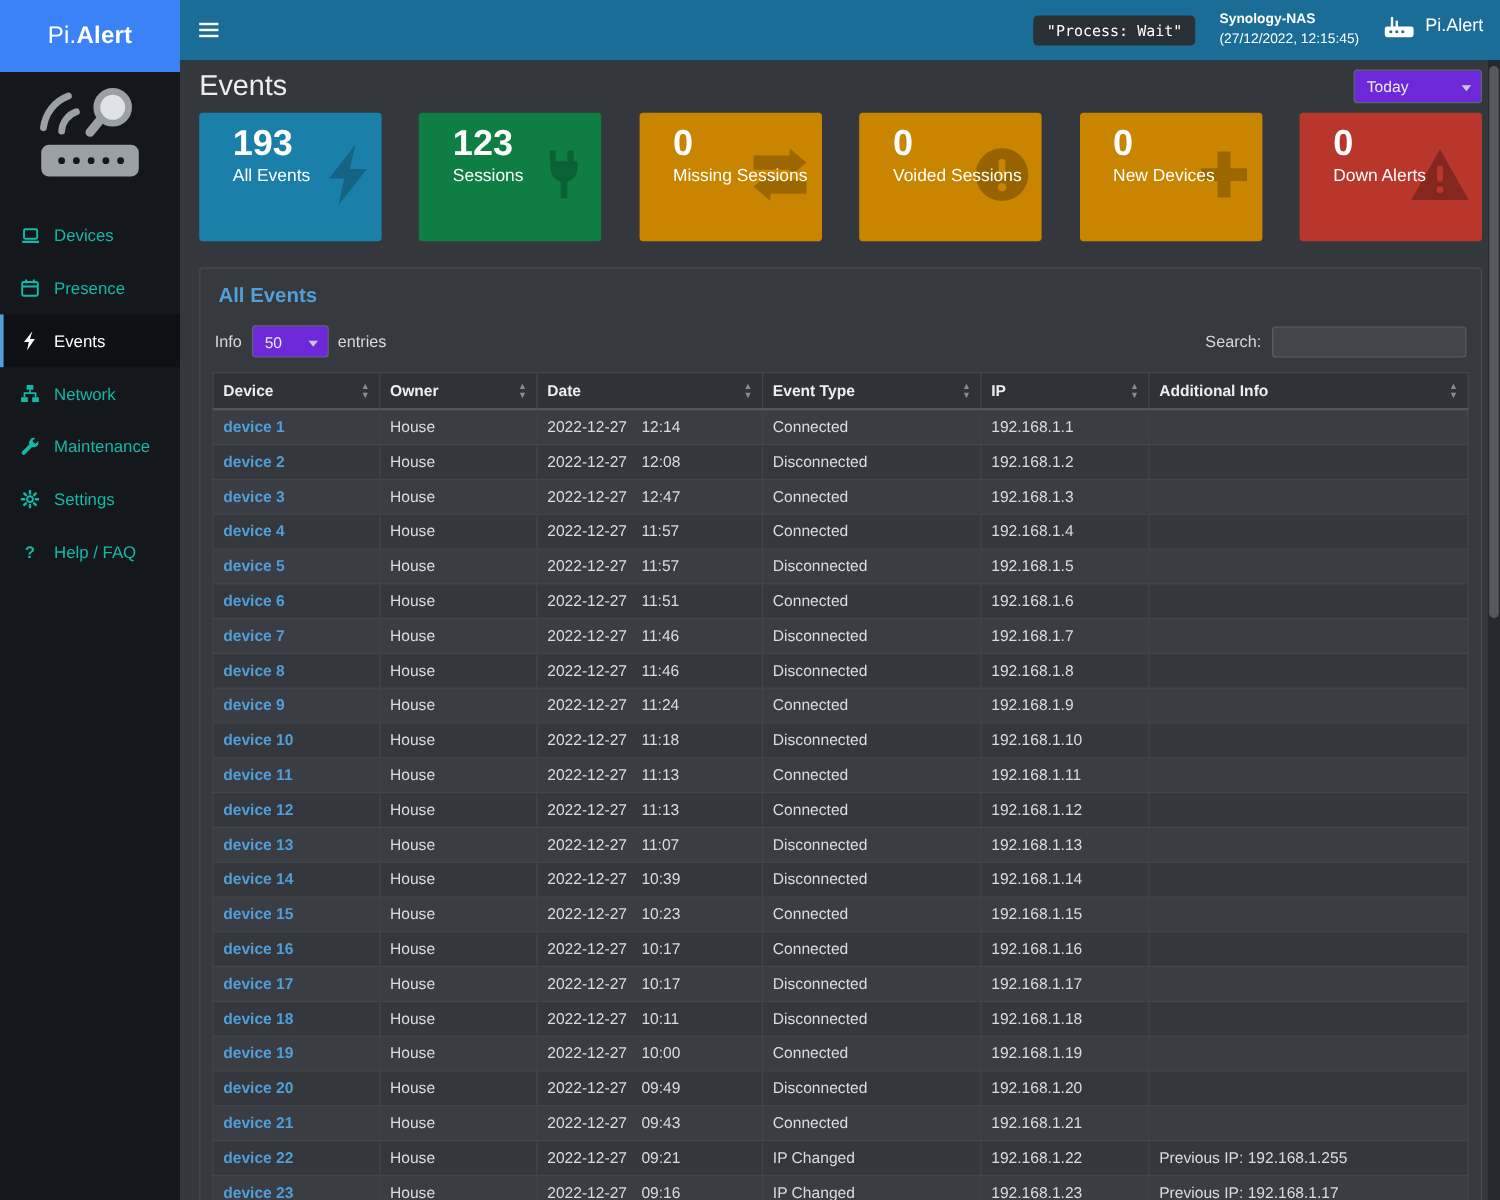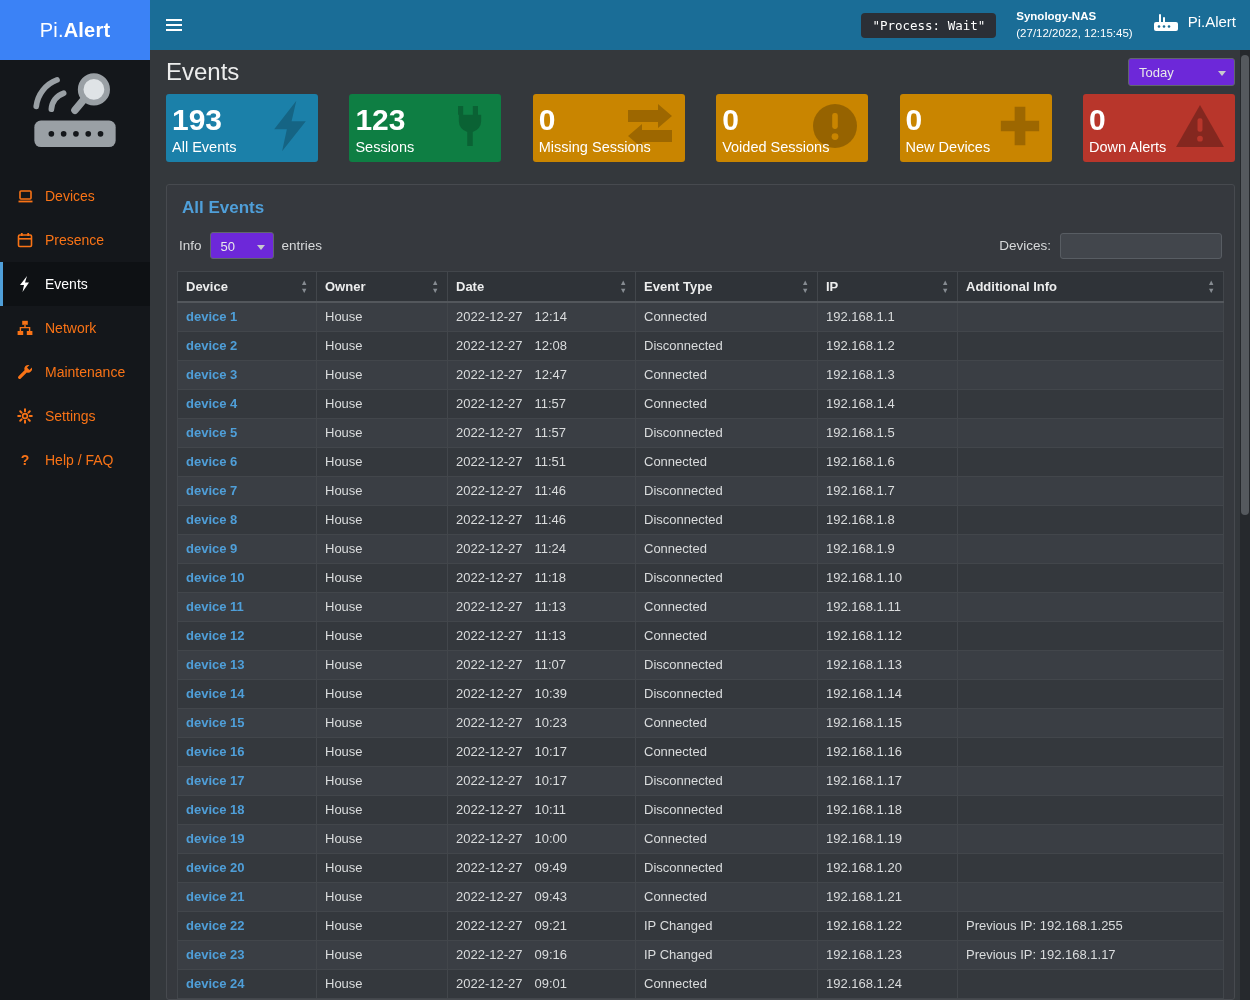--- a/index.html
+++ b/index.html
@@ -19,21 +19,21 @@
   .process-badge { background:#2b2f36; border-radius:4px; padding:5px 11px;
                    font-family:"DejaVu Sans Mono", monospace; font-size:12.5px; color:#fff; }
   .host-info { font-size:11.5px; line-height:1.5; color:#fff; }
   .host-info .host-name { font-weight:700; }
   .right-brand { display:flex; align-items:flex-start; gap:9px; font-size:15px; color:#fff; cursor:pointer; }
 
   
   .sidebar { position:fixed; top:50px; left:0; width:150px; height:950px; background:#14171b; z-index:20; }
   .logo-wrap { padding:16px 0 12px; display:flex; justify-content:center; }
   .nav-item { display:flex; align-items:center; gap:11px; height:44px; padding:0 10px 0 13px;
-              color:#f97316; font-size:14px; cursor:pointer; border-left:3px solid transparent; }
+              color:#14b8a6; font-size:14px; cursor:pointer; border-left:3px solid transparent; }
   .nav-item.active { background:#0e1114; border-left-color:#4f9fd9; color:#fff; }
   .nav-icon { width:18px; display:flex; justify-content:center; align-items:center; flex:0 0 18px; }
   .help-glyph { font-weight:700; font-size:14px; }
 
   
   .main { position:absolute; top:50px; left:150px; width:1100px; height:950px; padding:8px 15px 0 16px; }
   .page-header { display:flex; justify-content:space-between; align-items:center; margin-bottom:8px; }
   .page-title { font-size:24px; font-weight:400; color:#eceded; }
 
   .select { position:relative; background:#6d28d9; border:1px solid #61666c; border-radius:3px; height:28px; }
@@ -41,21 +41,21 @@
                    color:#e8e9ea; font-size:13px; padding:0 22px 0 10px; height:26px; width:100%;
                    outline:none; font-family:inherit; }
   .select .chev { position:absolute; right:8px; top:12px; width:0; height:0; pointer-events:none;
                   border-left:4px solid transparent; border-right:4px solid transparent;
                   border-top:5px solid #c7cacd; }
   .period-select { width:107px; }
   .entries-select { width:64px; height:27px; display:inline-block; vertical-align:middle; }
 
   
   .cards { display:flex; justify-content:space-between; margin:6px 0 22px; }
-  .card { position:relative; width:152px; height:68px; border-radius:3px; padding:9px 6px;
+  .card { position:relative; width:152px; height:107px; border-radius:3px; padding:9px 28px;
           color:#fff; overflow:hidden; cursor:pointer; }
   .card-value { position:relative; z-index:1; font-size:30px; font-weight:700; line-height:1.1; }
   .card-label { position:relative; z-index:1; font-size:14.5px; margin-top:3px; white-space:nowrap; }
   .card-icon { position:absolute; right:9px; top:50%; transform:translateY(-50%); z-index:0; }
 
   
   .panel { background:#36393e; border:1px solid #474a4f; border-radius:3px; padding:10px 10px 0; }
   .panel-title { font-size:17px; font-weight:700; color:#4f9fd9; margin:3px 0 14px 5px; }
   .table-controls { display:flex; justify-content:space-between; align-items:center;
                     margin:0 2px 12px; font-size:13.5px; color:#d7d9da; }
@@ -292,21 +292,21 @@
         <span>Info</span>
         <span class="select entries-select">
           <select>
             <option>50</option>
           </select>
           <span class="chev"></span>
         </span>
         <span>entries</span>
       </div>
       <div class="controls-right">
-        <span>Devices:</span>
+        <span>Search:</span>
         <input class="search-input" type="text" style="">
       </div>
     </div>
 
     <table>
       <colgroup>
         <col style="width:139px">
           <col style="width:131px">
           <col style="width:188px">
         <col style="width:182px">

